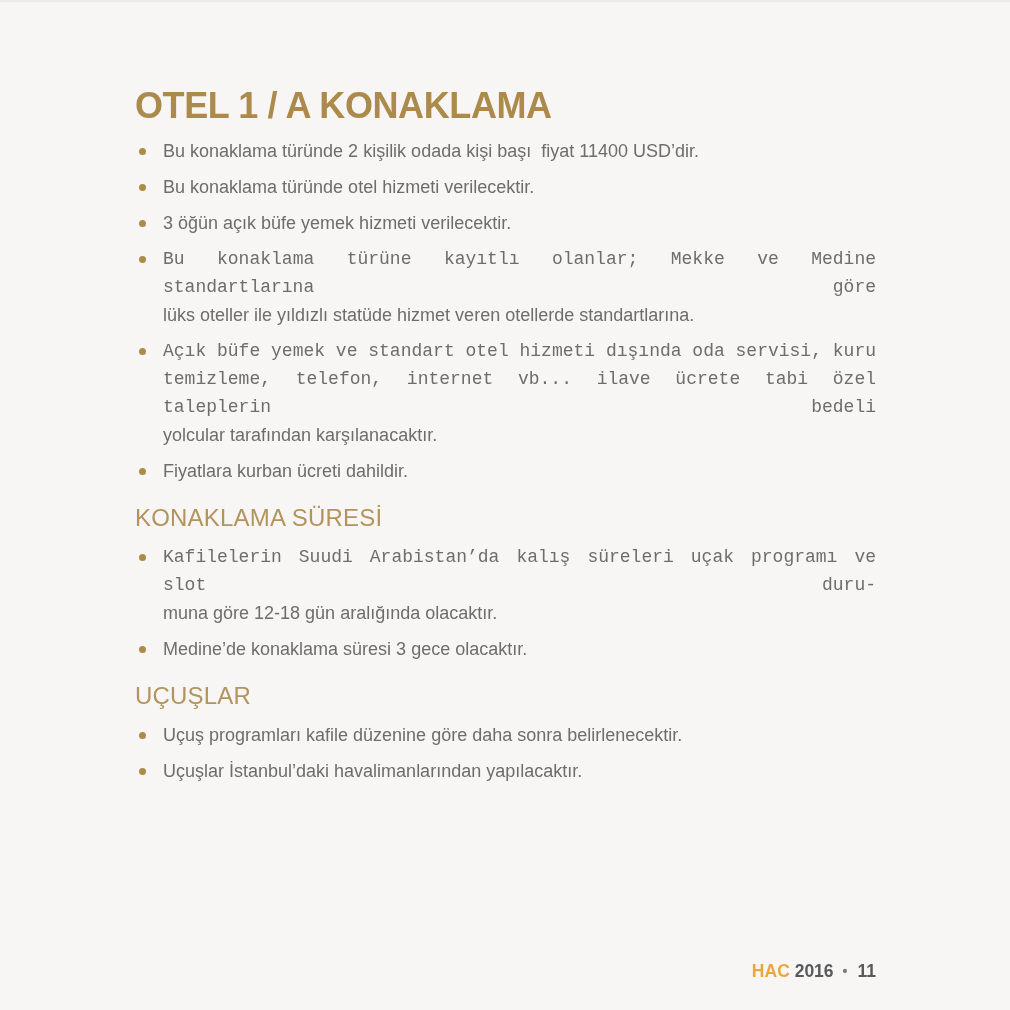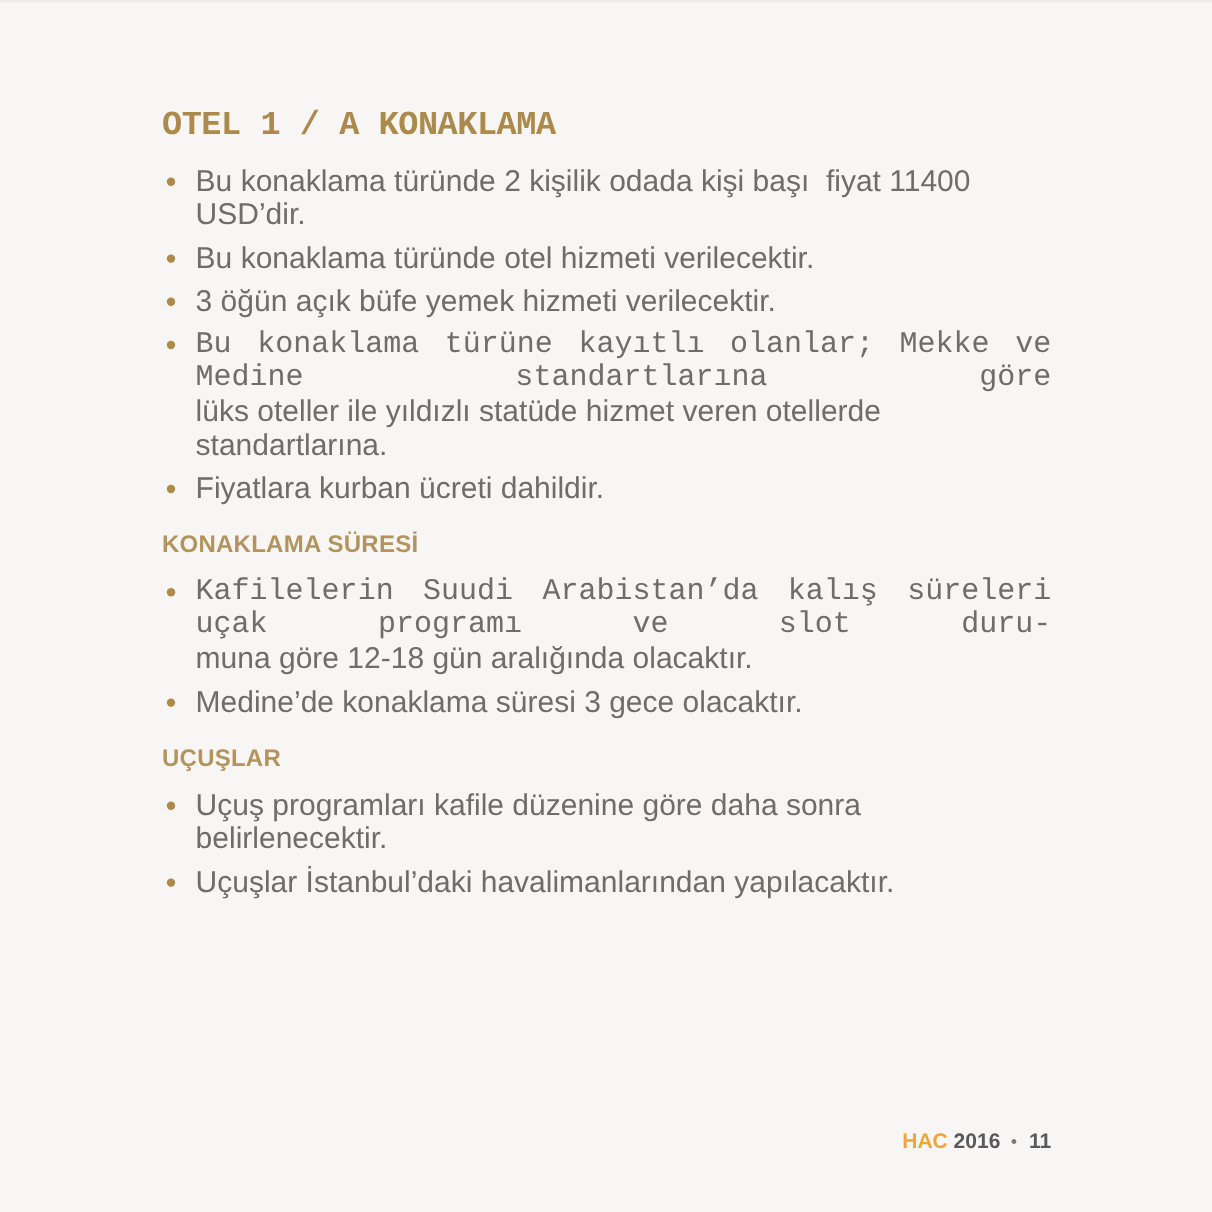--- a/index.html
+++ b/index.html
@@ -25,62 +25,61 @@
   }
   .content {
     position: absolute;
     left: 135px;
     top: 0;
     width: 741px;
   }
   h1.page-title {
     margin-top: 86px;
     margin-bottom: 13px;
-    font-size: 28px;
+    font-size: 36px;
     line-height: 36px;
     font-weight: bold;
     letter-spacing: -0.4px;
     color: var(--title-gold);
-    font-family: Liberation Mono, monospace;
   }
   h2.sec-heading {
     margin-top: 20px;
     margin-bottom: 12px;
-    font-size: 20px;
+    font-size: 24px;
     line-height: 26px;
-    font-weight: bold;
+    font-weight: normal;
     letter-spacing: 0.2px;
     color: var(--heading-gold);
   }
   ul.bullets { list-style: none; }
   ul.bullets li {
     display: flex;
     align-items: flex-start;
     margin-bottom: 8px;
     padding-left: 4px;
   }
   .dot {
     flex: 0 0 auto;
     width: 7px; height: 7px;
     border-radius: 50%;
     background: var(--bullet-gold);
     margin-top: 11px;
     margin-right: 17px;
   }
   .li-text {
     flex: 1 1 auto;
-    font-size: 25px;
+    font-size: 18px;
     line-height: 28px;
     color: var(--body-gray);
   }
   .line { display: block; white-space: pre-wrap; }
   .line.just { text-align: justify; text-align-last: justify; font-family: Liberation Mono, monospace; }
   .footer {
     position: absolute;
-    top: 936px;
+    top: 956px;
     left: 135px;
     width: 741px;
     text-align: right;
     font-size: 17.5px;
     line-height: 26px;
     font-weight: bold;
     color: var(--footer-gray);
   }
   .footer .brand { color: var(--brand-orange); }
   .footer .sep {
@@ -118,20 +117,28 @@
         <li>
           <span class="dot"></span>
           <div class="li-text">
             <span class="line just">Bu konaklama türüne kayıtlı olanlar; Mekke ve Medine standartlarına göre</span>
             <span class="line">lüks oteller ile yıldızlı statüde hizmet veren otellerde standartlarına.</span>
           </div>
         </li>
         <li>
           <span class="dot"></span>
           <div class="li-text">
+            <span class="line just">Açık büfe yemek ve standart otel hizmeti dışında oda servisi, kuru</span>
+            <span class="line just">temizleme, telefon, internet vb... ilave ücrete tabi özel taleplerin bedeli</span>
+            <span class="line">yolcular tarafından karşılanacaktır.</span>
+          </div>
+        </li>
+        <li>
+          <span class="dot"></span>
+          <div class="li-text">
             <span class="line">Fiyatlara kurban ücreti dahildir.</span>
           </div>
         </li>
       </ul>
       <h2 class="sec-heading">KONAKLAMA SÜRESİ</h2>
       <ul class="bullets">
         <li>
           <span class="dot"></span>
           <div class="li-text">
             <span class="line just">Kafilelerin Suudi Arabistan’da kalış süreleri uçak programı ve slot duru-</span>

